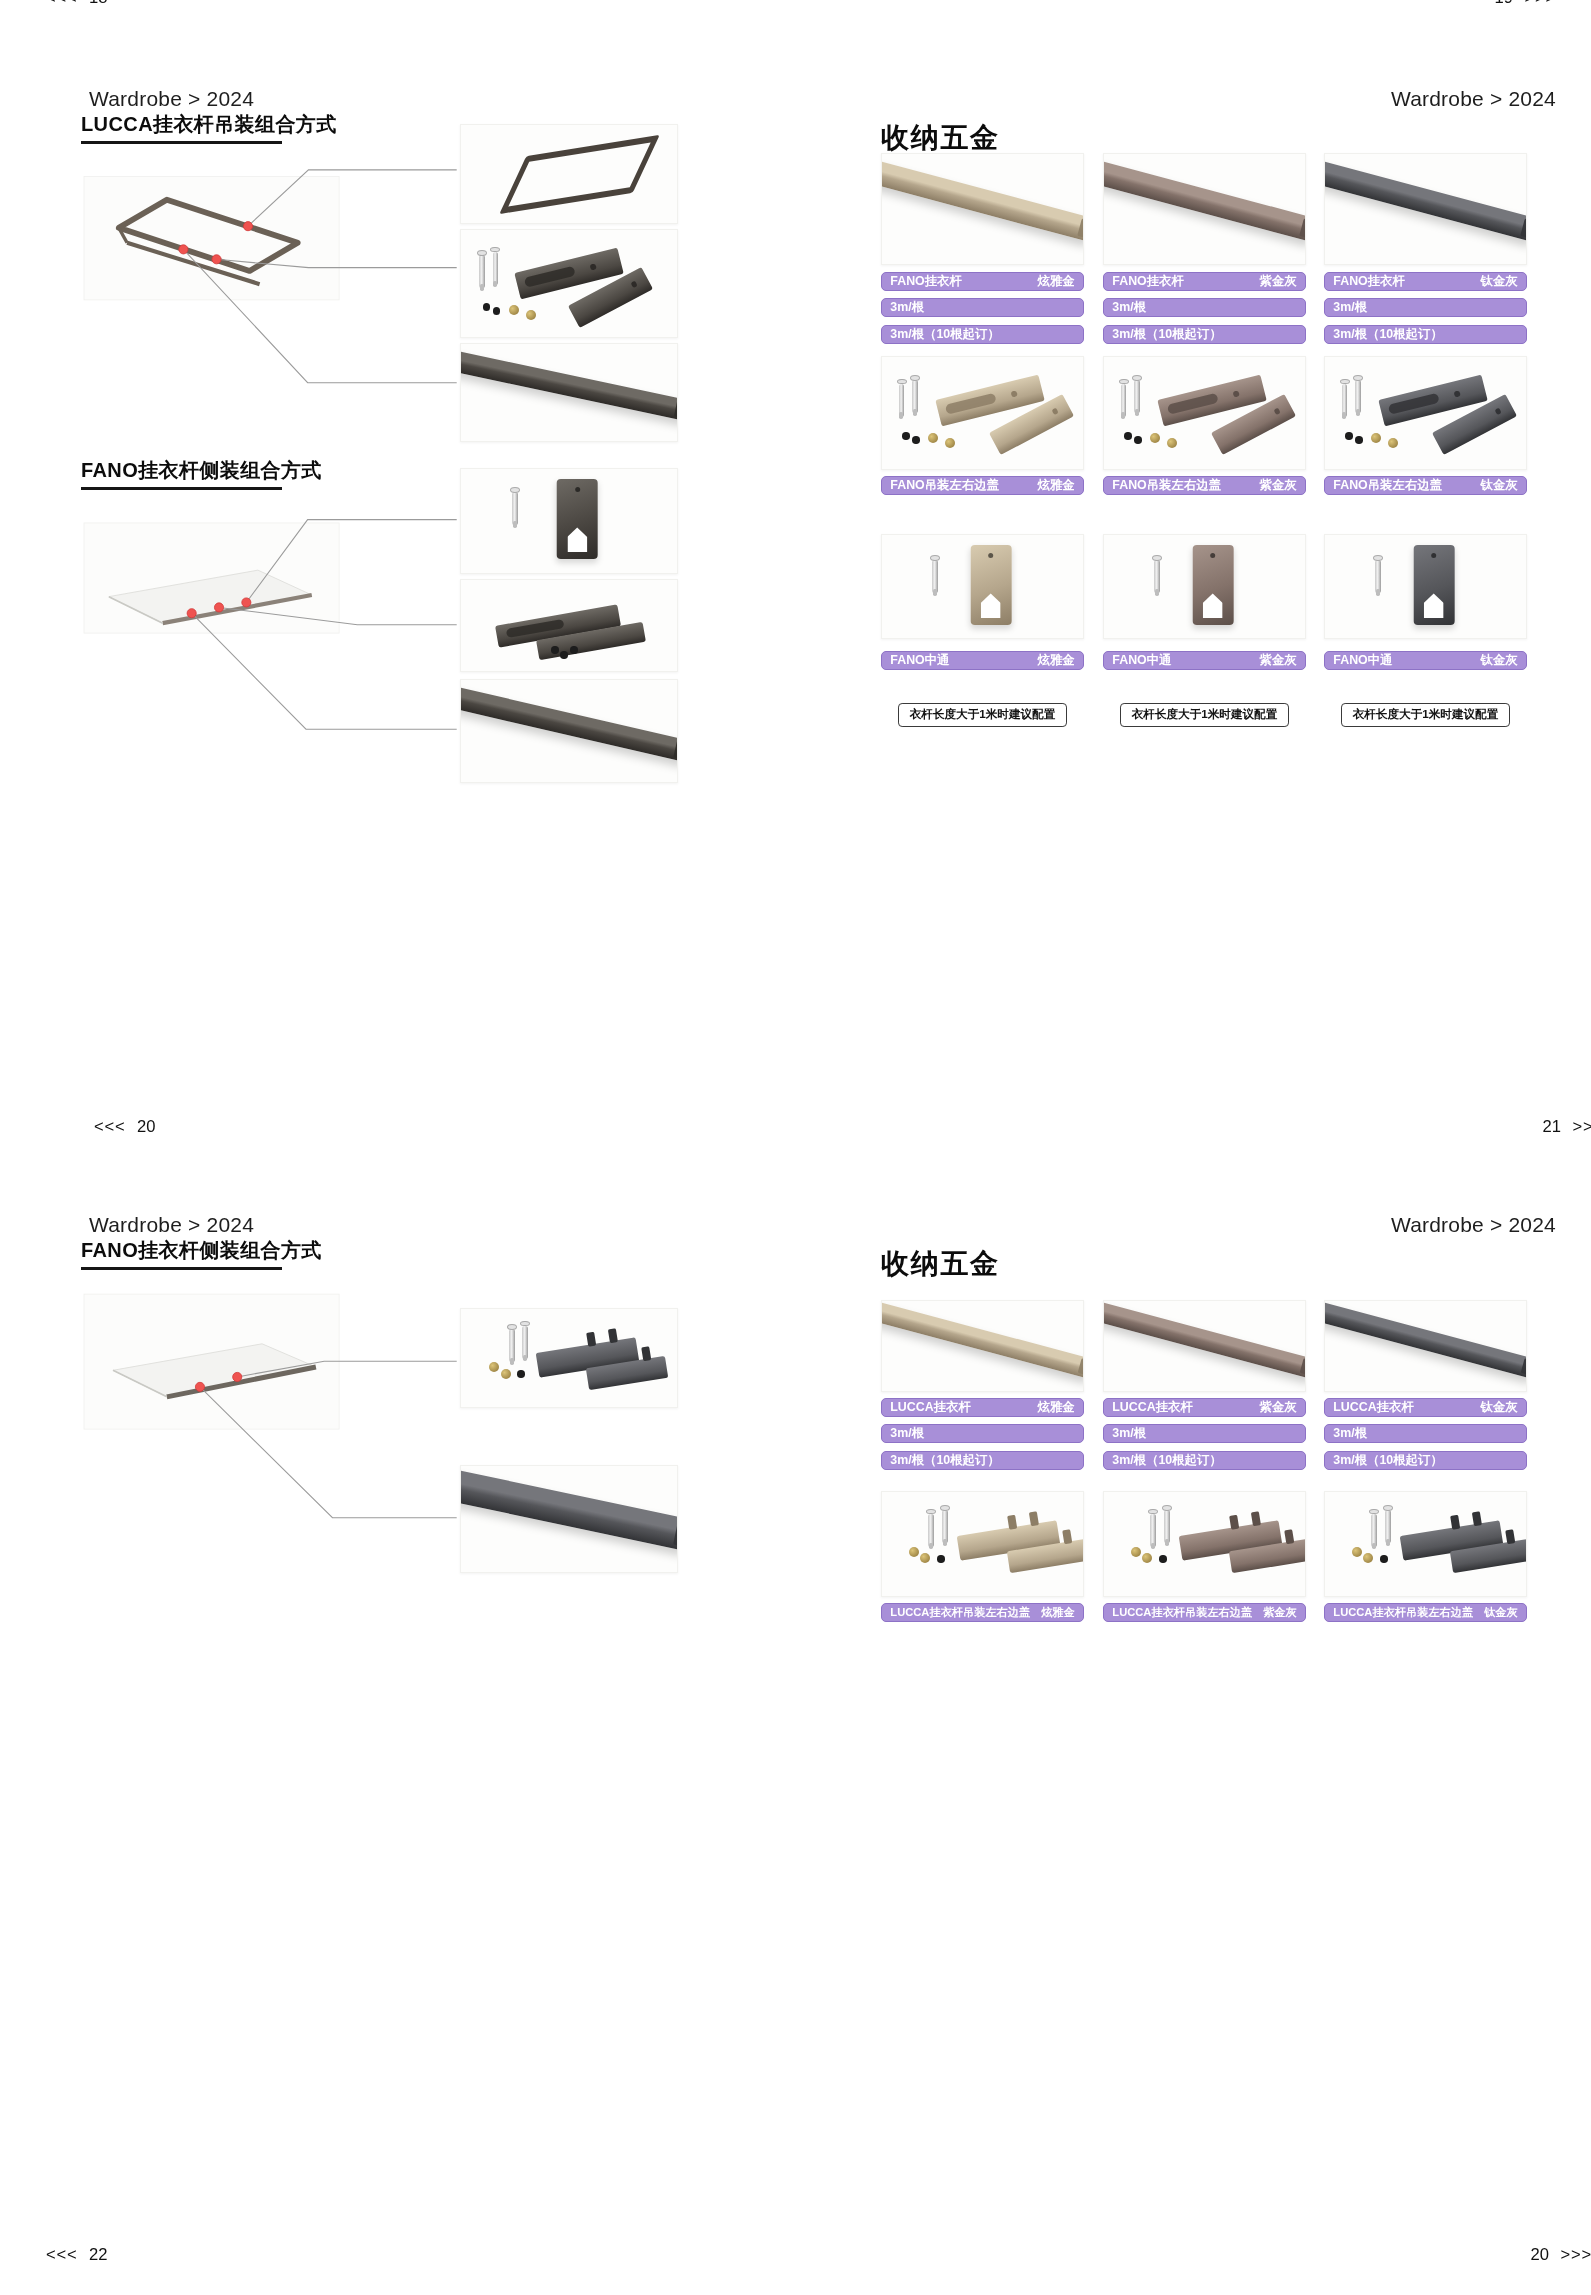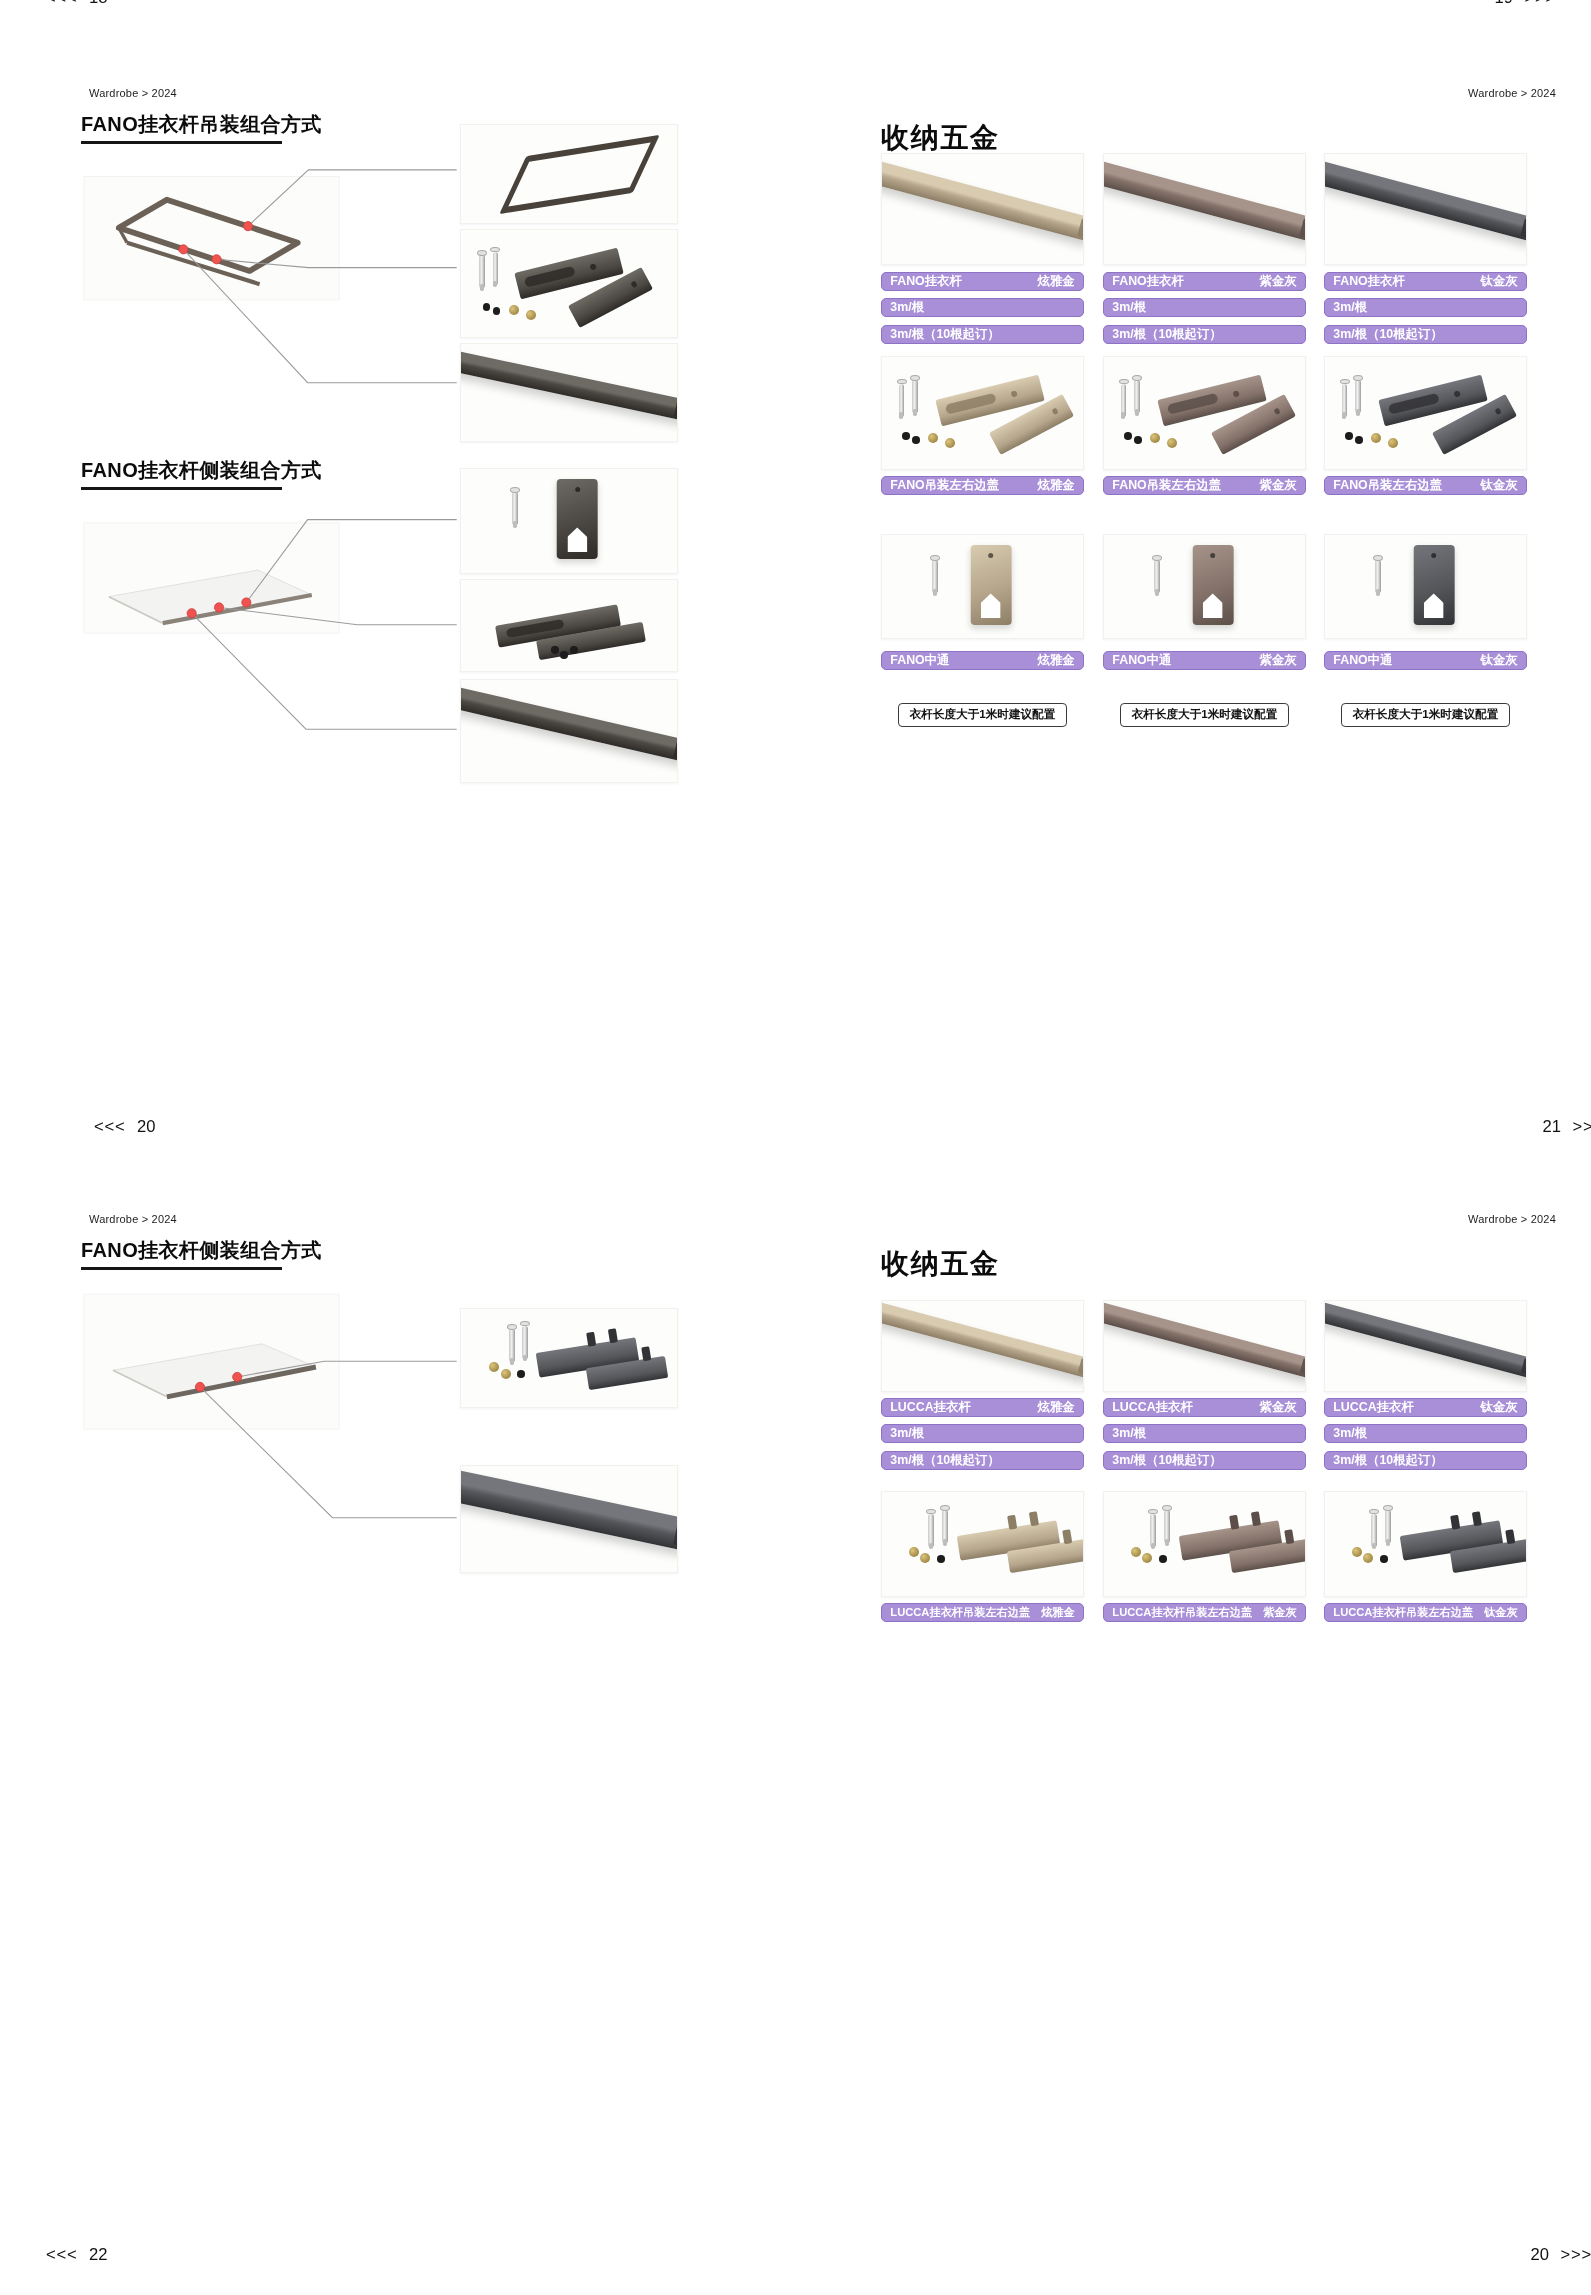--- a/index.html
+++ b/index.html
@@ -1,20 +1,20 @@
 <!DOCTYPE html>
 <html style="--accent-purple: #a88fd8; --accent-purple-border: #8d72c6; --note-border: #3a3a3a; --marker-red: #ef5350; --finish-gold-light: #d8cbb0; --finish-gold-mid: #b5a68c; --finish-gold-dark: #8d7e66; --finish-purplegray-light: #a6948b; --finish-purplegray-mid: #84726a; --finish-purplegray-dark: #5c4f49; --finish-titanium-light: #75767b; --finish-titanium-mid: #55565a; --finish-titanium-dark: #323336; --product-dark-light: #6e6a64; --product-dark-mid: #4b4742; --product-dark-dark: #2e2b28;font-size:13.3px"><head>
 <meta charset="utf-8">
 <style>
   html,body{margin:0;padding:0;background:#ffffff;}
   body{font-family:"Liberation Sans","DejaVu Sans",sans-serif;color:#111;}
   .canvas{position:relative;width:1592px;height:2295px;background:#fff;overflow:hidden;}
 
   
-  .crumb{position:absolute;font-size:11px;color:#1e1e1e;letter-spacing:0.2px;white-space:nowrap;}
+  .crumb{position:absolute;font-size:21px;color:#1e1e1e;letter-spacing:0.2px;white-space:nowrap;}
   .crumb.right{text-align:right;}
   .sec-title{position:absolute;font-size:20px;font-weight:700;color:#0c0c0c;letter-spacing:0.4px;white-space:nowrap;}
   .rule{position:absolute;height:2.5px;background:#161616;width:201px;}
   .big-title{position:absolute;font-size:28px;font-weight:700;color:#0c0c0c;letter-spacing:1.7px;white-space:nowrap;}
 
   
   .footer{position:absolute;left:0;width:1592px;height:23px;font-size:16.6px;color:#111;}
   .footer .fl{position:absolute;left:46px;top:0;}
   .footer .fr{position:absolute;right:36px;top:0;}
   .footer .arrows{letter-spacing:0.8px;font-weight:400;cursor:pointer;}
@@ -100,21 +100,21 @@
 <body>
 
 <div class="canvas">
 
   <div class="footer" style="top:-11.6px;">
     <span class="fl"><span class="arrows">&lt;&lt;&lt;</span><span class="pg">18</span></span>
     <span class="fr"><span class="pg">19</span><span class="arrows">&gt;&gt;&gt;</span></span>
   </div>
 
   <div class="crumb" style="left:89px;top:87px;">Wardrobe &gt; 2024</div>
-  <div class="sec-title" style="left:81px;top:111px;">FANO挂衣杆吊装组合方式</div>
+  <div class="sec-title" style="left:81px;top:111px;">LUCCA挂衣杆吊装组合方式</div>
   <div class="rule" style="left:81px;top:141px;"></div>
 
   <svg style="left:84px;top:158px;" width="381" height="249" viewBox="0 0 460 300">
     <rect x="0" y="22" width="308" height="149" fill="#fcfcfb" stroke="#f0f0ee"></rect>
     <polygon class="wire" points="42,84 100,50 258,102 200,136" stroke-width="7"></polygon>
     <line x1="52" y1="102" x2="212" y2="152" stroke="#6b6156" stroke-width="5"></line>
     <line x1="42" y1="84" x2="52" y2="102" stroke="#6b6156" stroke-width="4"></line>
     <polyline class="callout" points="198,82 271,14 450,14"></polyline>
     <polyline class="callout" points="160,122 271,132 450,132"></polyline>
     <polyline class="callout" points="120,110 270,271 450,271"></polyline>

